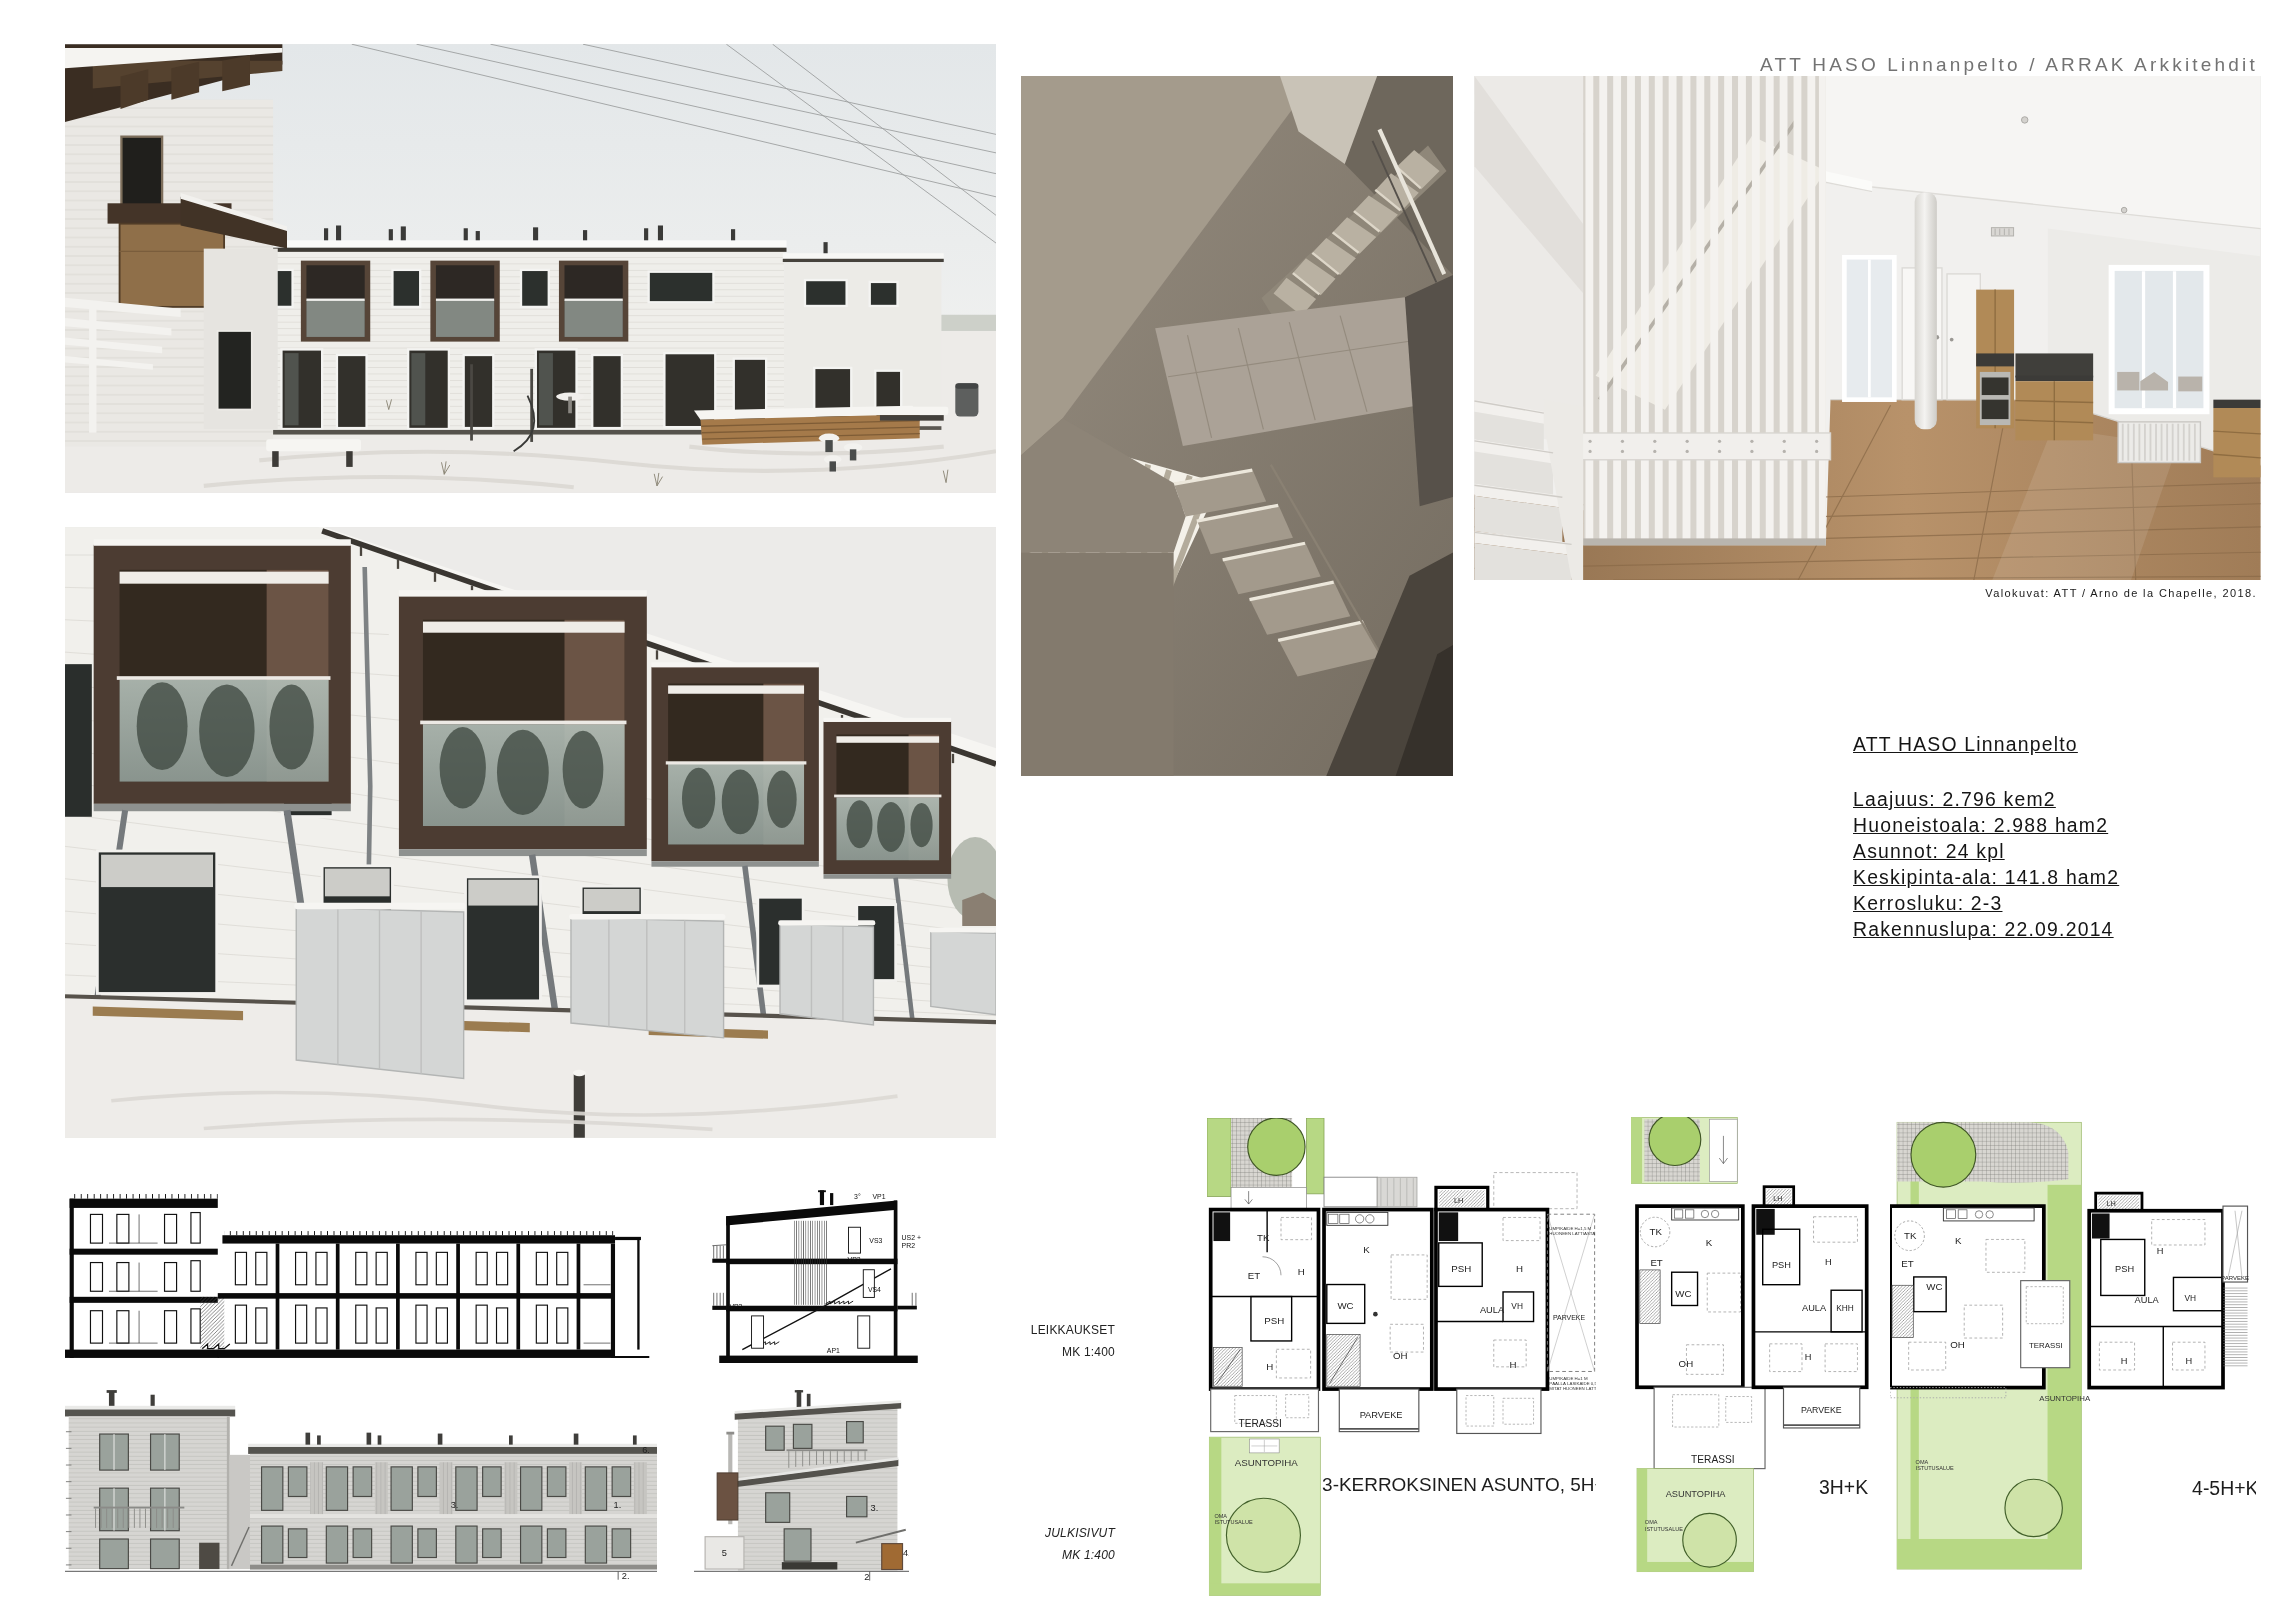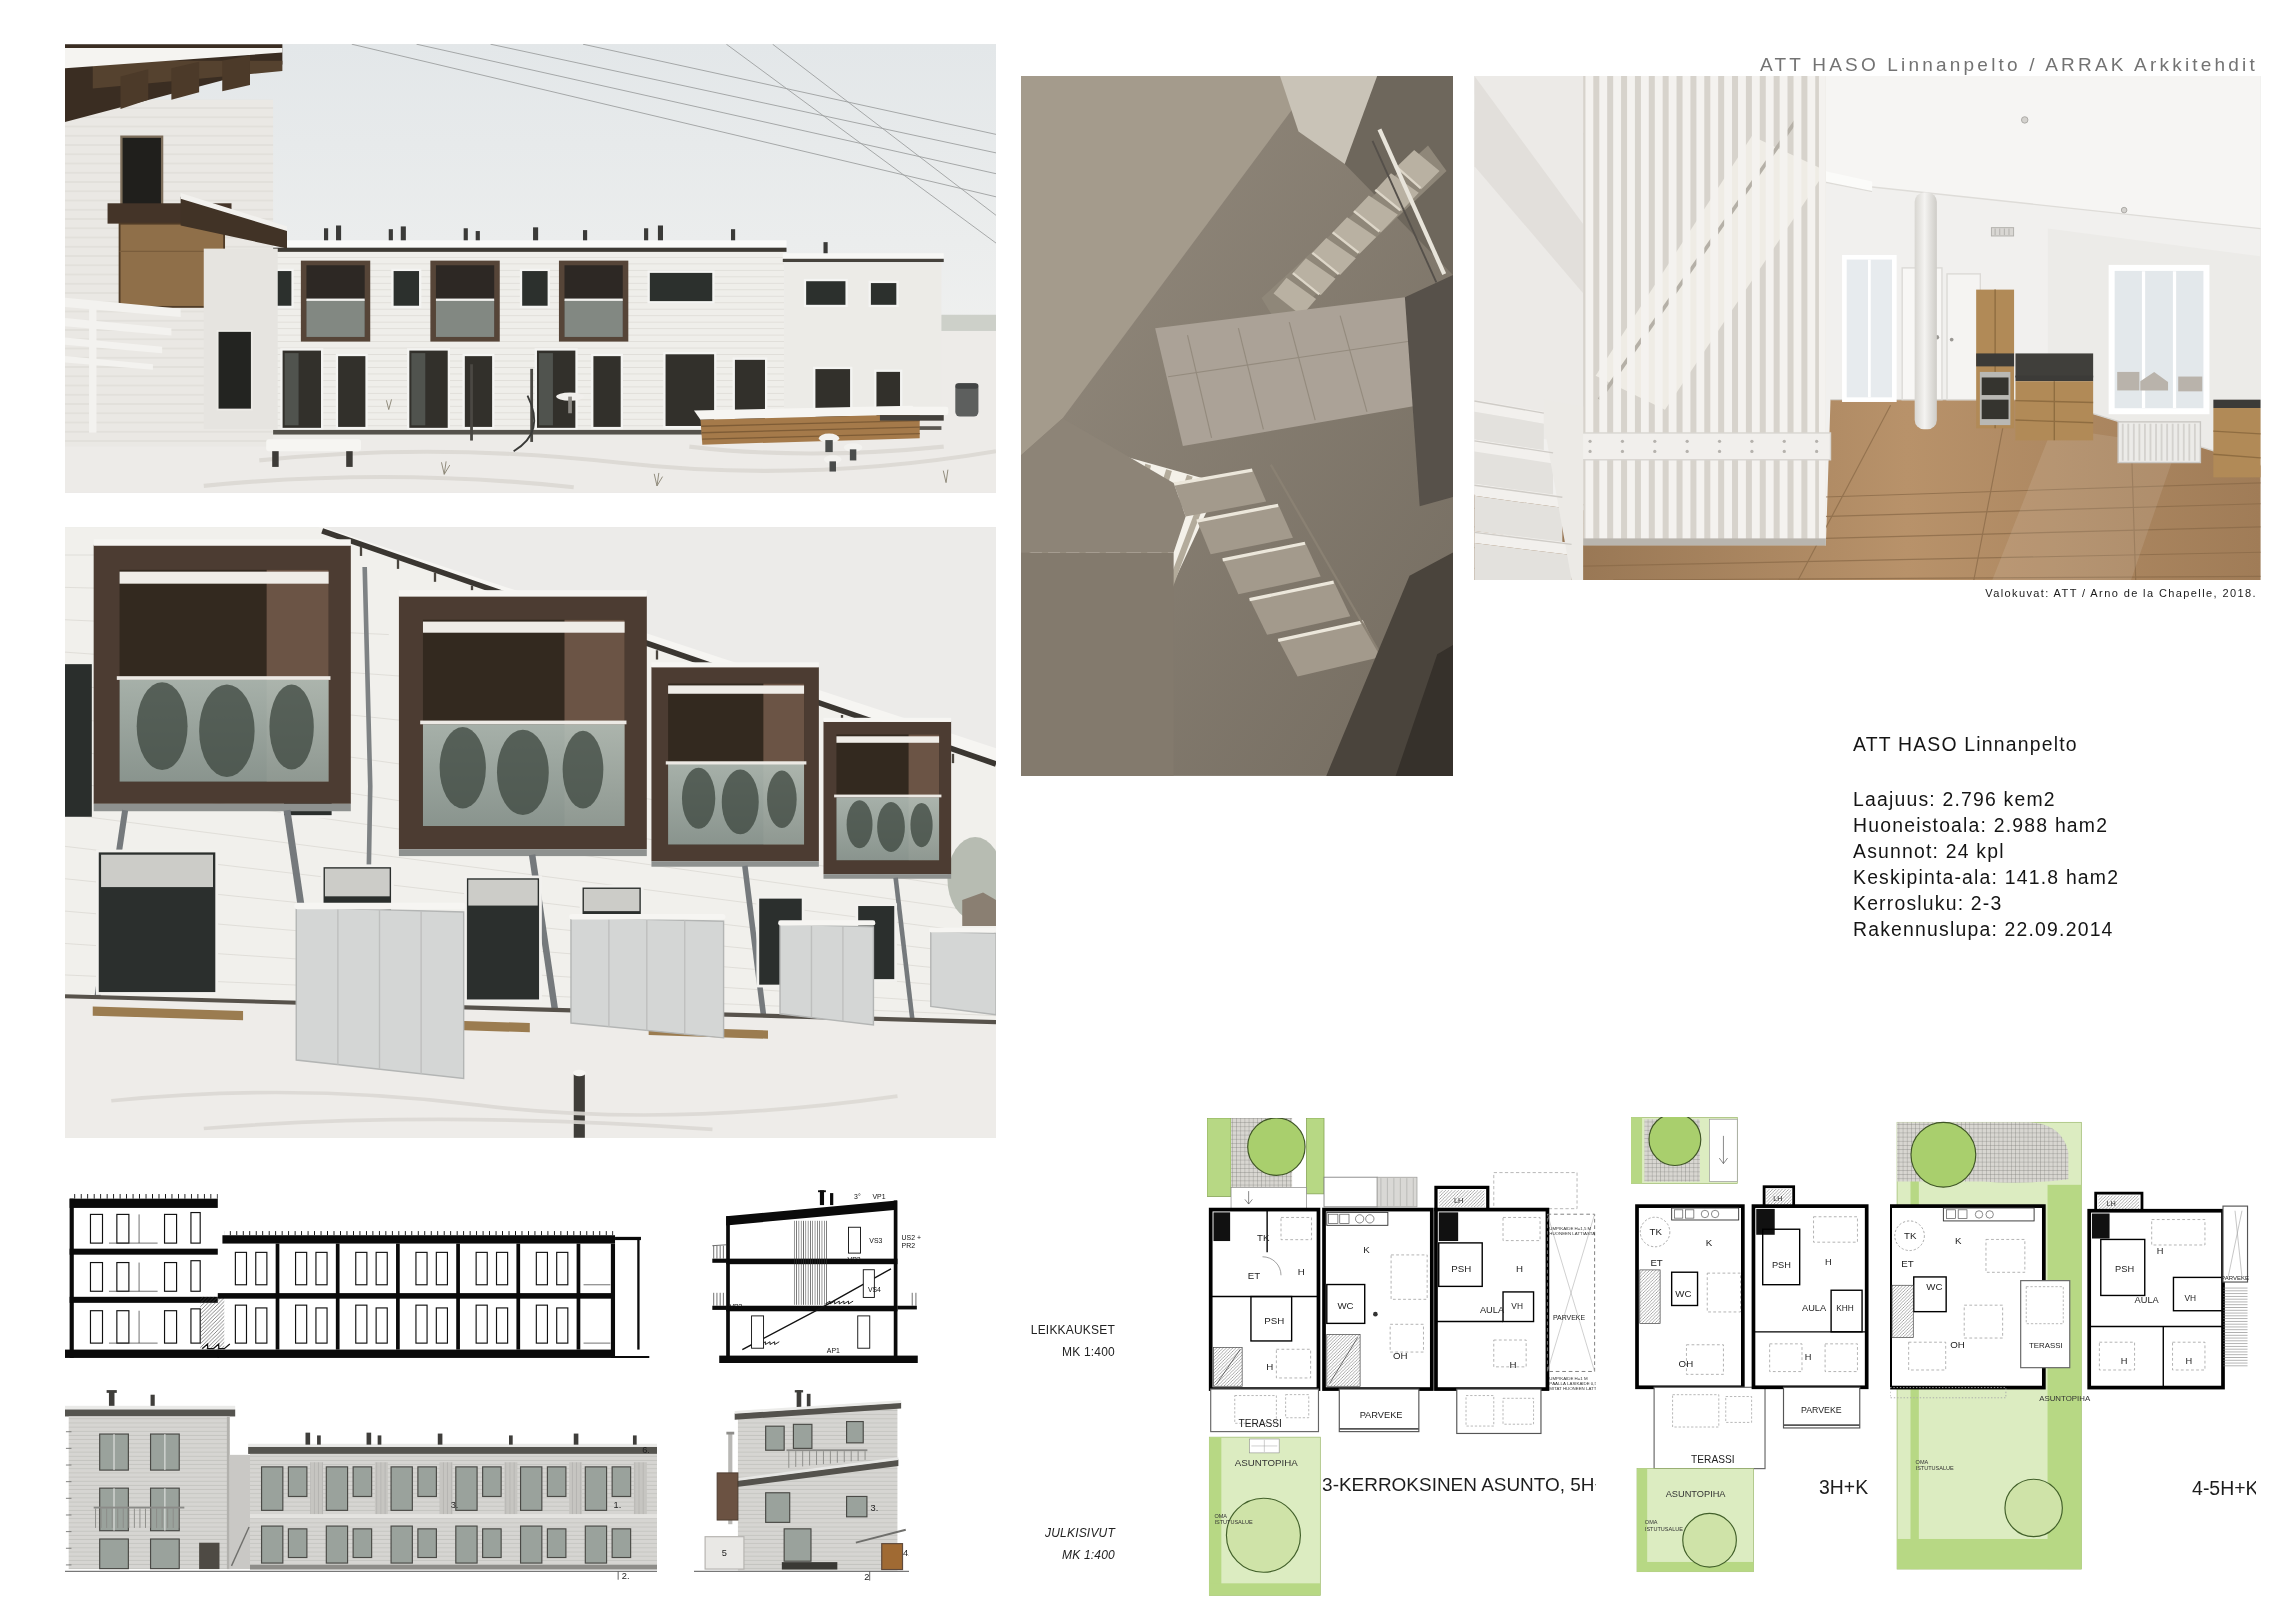--- a/index.html
+++ b/index.html
@@ -13,21 +13,21 @@
   .poster-title{
     position:absolute;top:13px;right:37px;font-size:19px;letter-spacing:3.2px;
     white-space:nowrap;color:#737373;font-weight:400;margin-top:41px;
   }
   .credit{
     position:absolute;top:587px;right:38px;font-size:11px;letter-spacing:1.4px;
     color:#1a1a1a;white-space:nowrap;margin-left:40px;
   }
   .info{
     position:absolute;left:1853px;top:731px;font-size:19.4px;letter-spacing:1.2px;
-    color:#151515;line-height:26px;white-space:nowrap;
+    color:#151515;line-height:26px;white-space:nowrap;text-decoration:underline;
   }
   .info .info-title{margin-bottom:29px;}
   .dwg-label{
     position:absolute;text-align:right;font-size:12px;color:#222;line-height:22px;
     letter-spacing:0.2px;white-space:nowrap;
   }
 </style>
 </head>
 <body>
 

